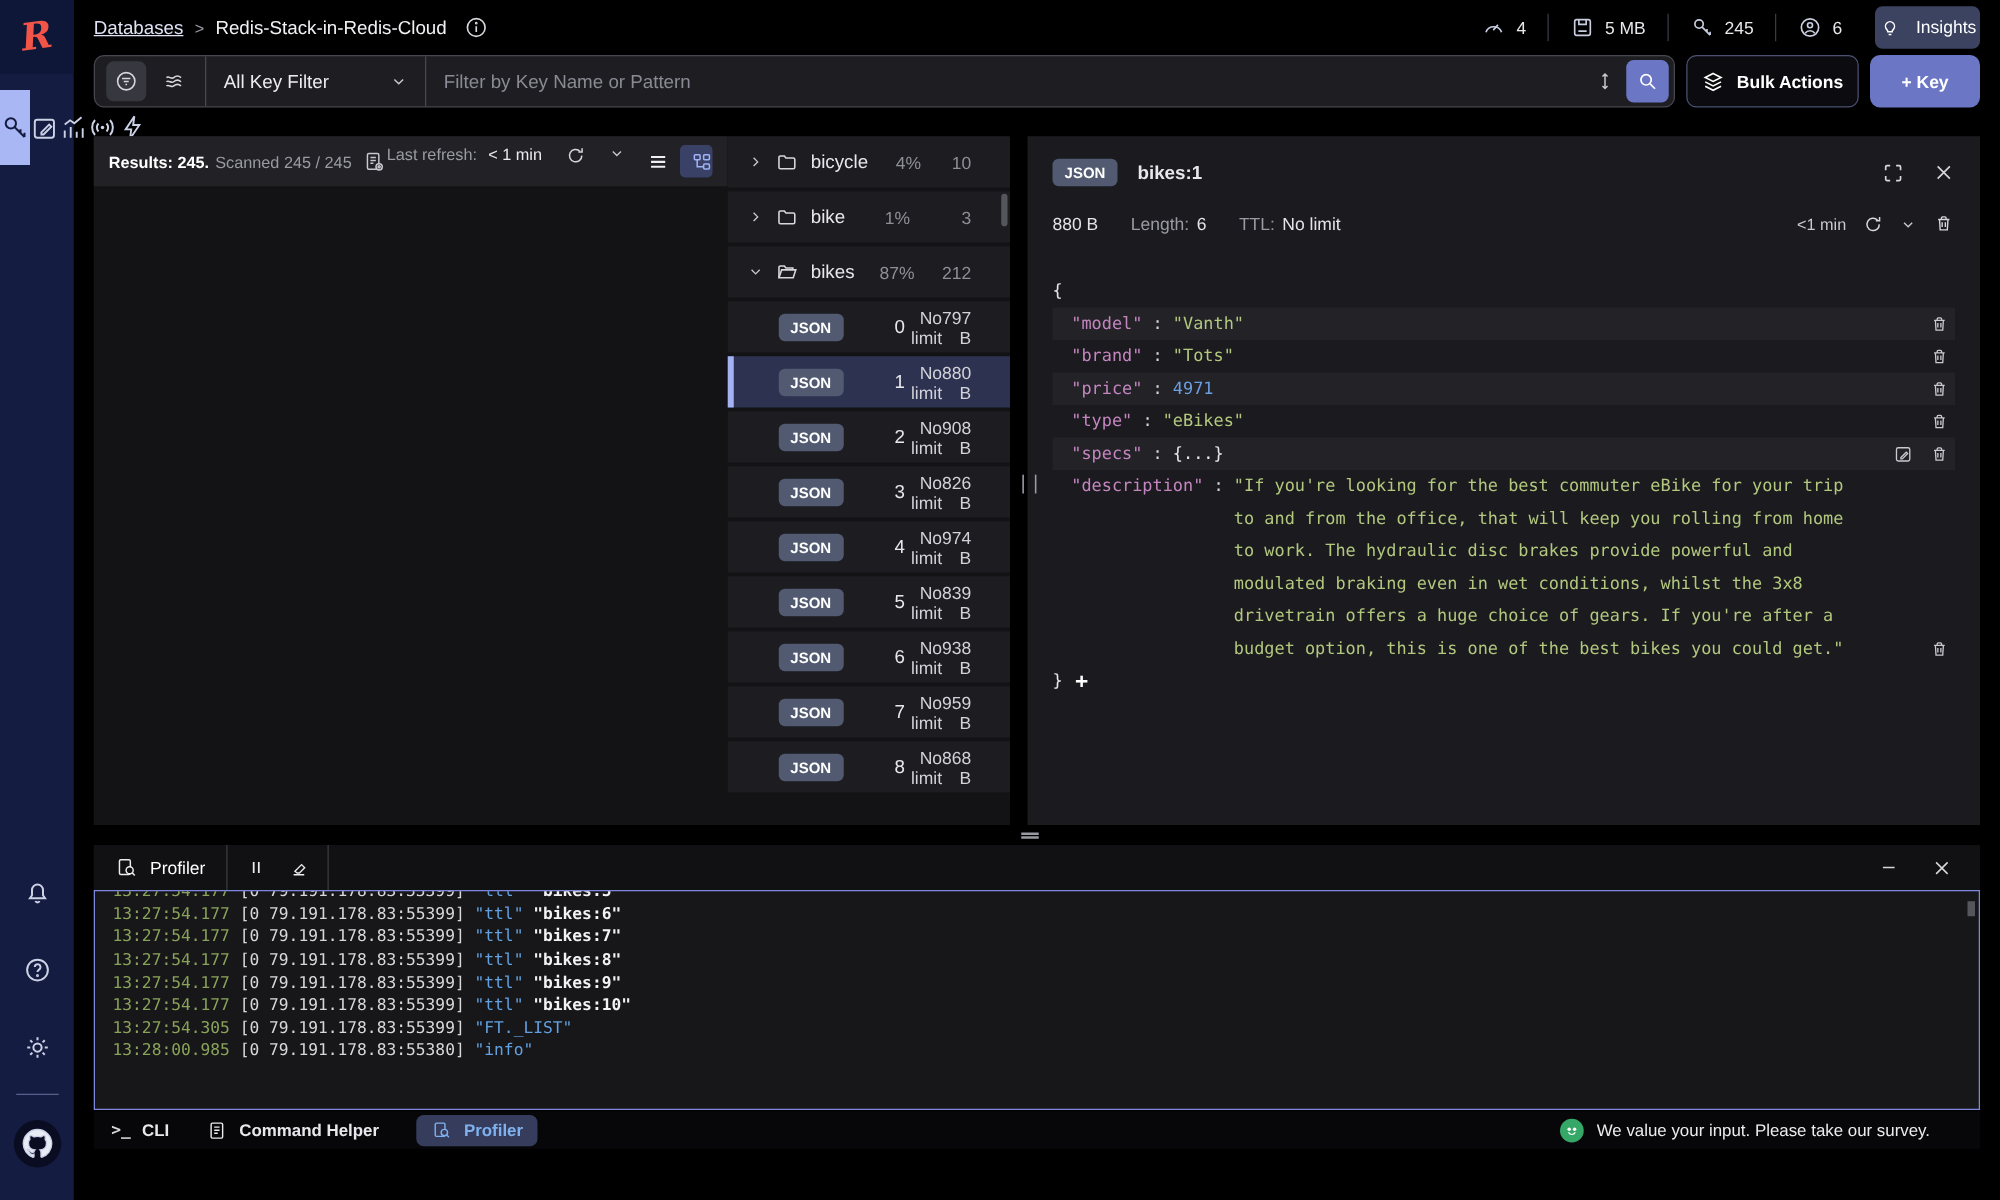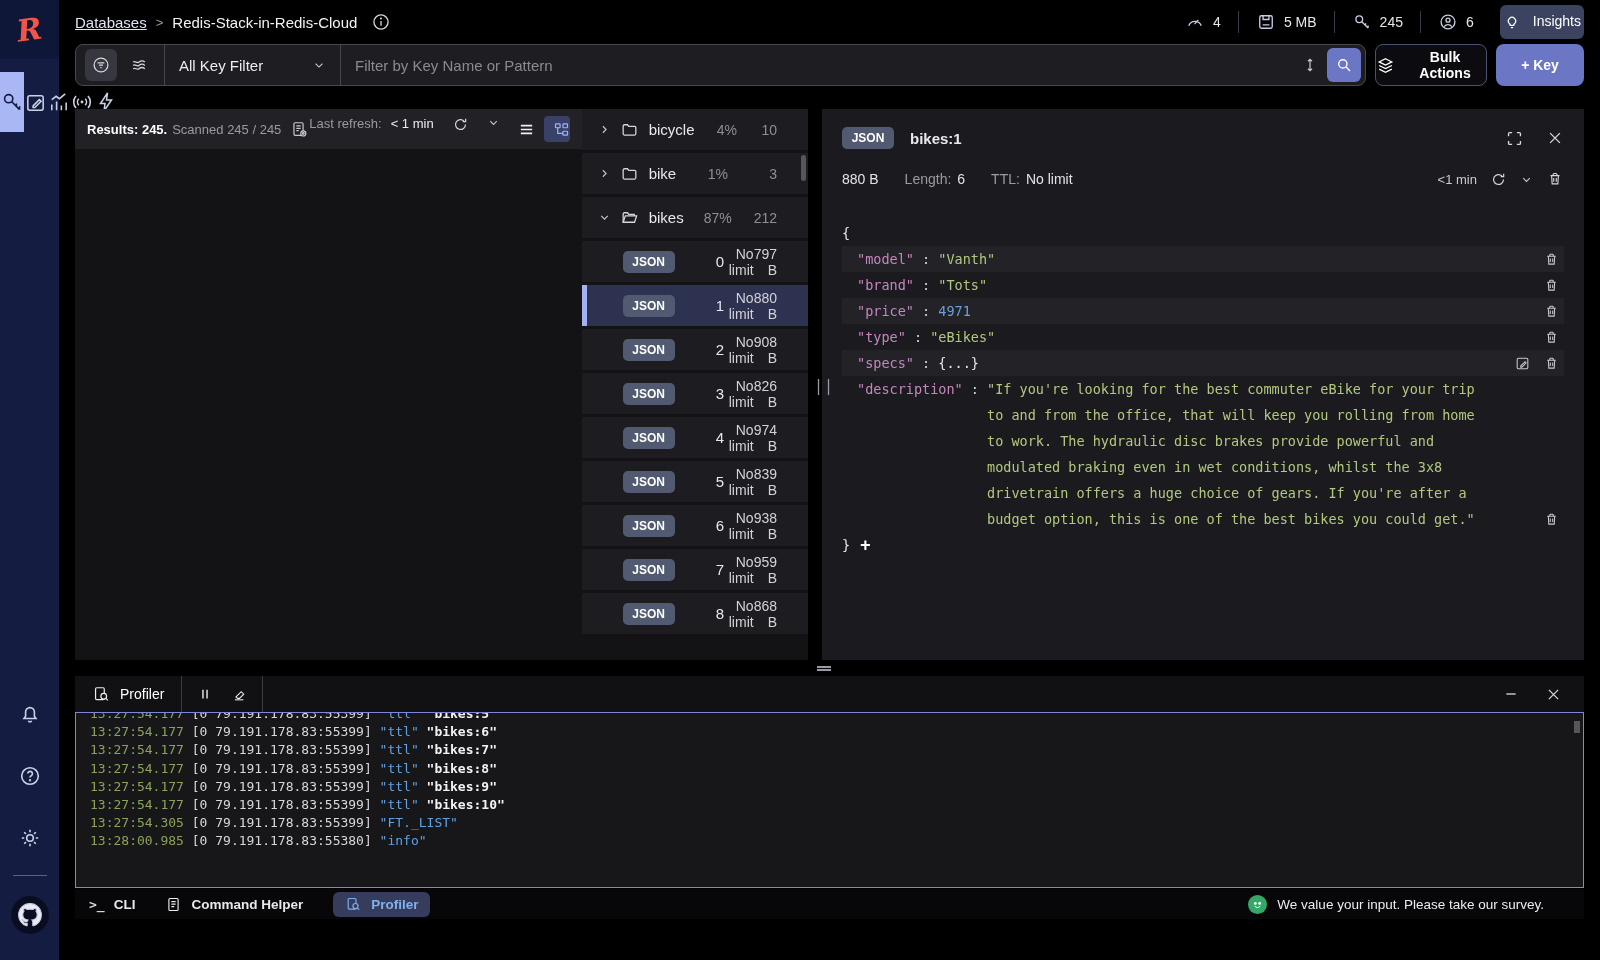--- a/index.html
+++ b/index.html
@@ -40,21 +40,21 @@
   
   .filter-row { height:42px; display:flex; align-items:stretch; gap:9px; margin-bottom:23px; }
   .filter-box { flex:1; display:flex; align-items:center; background:#1e1e22; border:1px solid #47474f; border-radius:8px; overflow:hidden; }
   .fb-icons { display:flex; align-items:center; gap:6px; padding:0 9px; height:100%; border-right:1px solid #47474f; }
   .fb-iconbtn { width:32px; height:32px; display:flex; align-items:center; justify-content:center; border-radius:6px; cursor:pointer; }
   .fb-iconbtn.active { background:#37373f; }
   .keytype { display:flex; align-items:center; justify-content:space-between; width:176px; padding:0 14px; height:100%; border-right:1px solid #47474f; cursor:pointer; font-size:15px; color:#ececf0; }
   .filter-input { flex:1; background:transparent; border:none; outline:none; color:#ececf0; font-size:15px; padding:0 14px; font-family:inherit; }
   .filter-input::placeholder { color:#8a8a94; }
   .search-btn { width:34px; height:34px; background:#6b77c5; border:none; border-radius:6px; margin:0 4px 0 8px; display:flex; align-items:center; justify-content:center; cursor:pointer; align-self:center; }
-  .bulk-btn { width:112px; display:flex; align-items:center; justify-content:center; gap:9px; background:#0c0c10; border:1px solid #4a5173; border-radius:8px; color:#fff; font-weight:bold; font-size:14px; cursor:pointer; font-family:inherit; }
+  .bulk-btn { width:138px; display:flex; align-items:center; justify-content:center; gap:9px; background:#0c0c10; border:1px solid #4a5173; border-radius:8px; color:#fff; font-weight:bold; font-size:14px; cursor:pointer; font-family:inherit; }
   .addkey-btn { width:88px; background:#6b77c5; border:none; border-radius:8px; color:#fff; font-weight:bold; font-size:14px; cursor:pointer; font-family:inherit; }
 
   
   .panels { display:flex; gap:14px; height:551px; position:relative; }
   .panel-left { width:733px; background:#131316; display:flex; flex-direction:row; position:relative; flex:none; }
   .pl-header { height:40px; background:#212126; display:flex; align-items:center; padding:0 12px; font-size:13px; flex:none; }
   .res-bold { font-weight:bold; color:#fff; }
   .res-scan { color:#9a9aa2; margin-left:5px; }
   .pl-header .icon { margin-left:9px; }
   .pl-right { margin-left:auto; display:flex; align-items:flex-start; gap:9px; }

